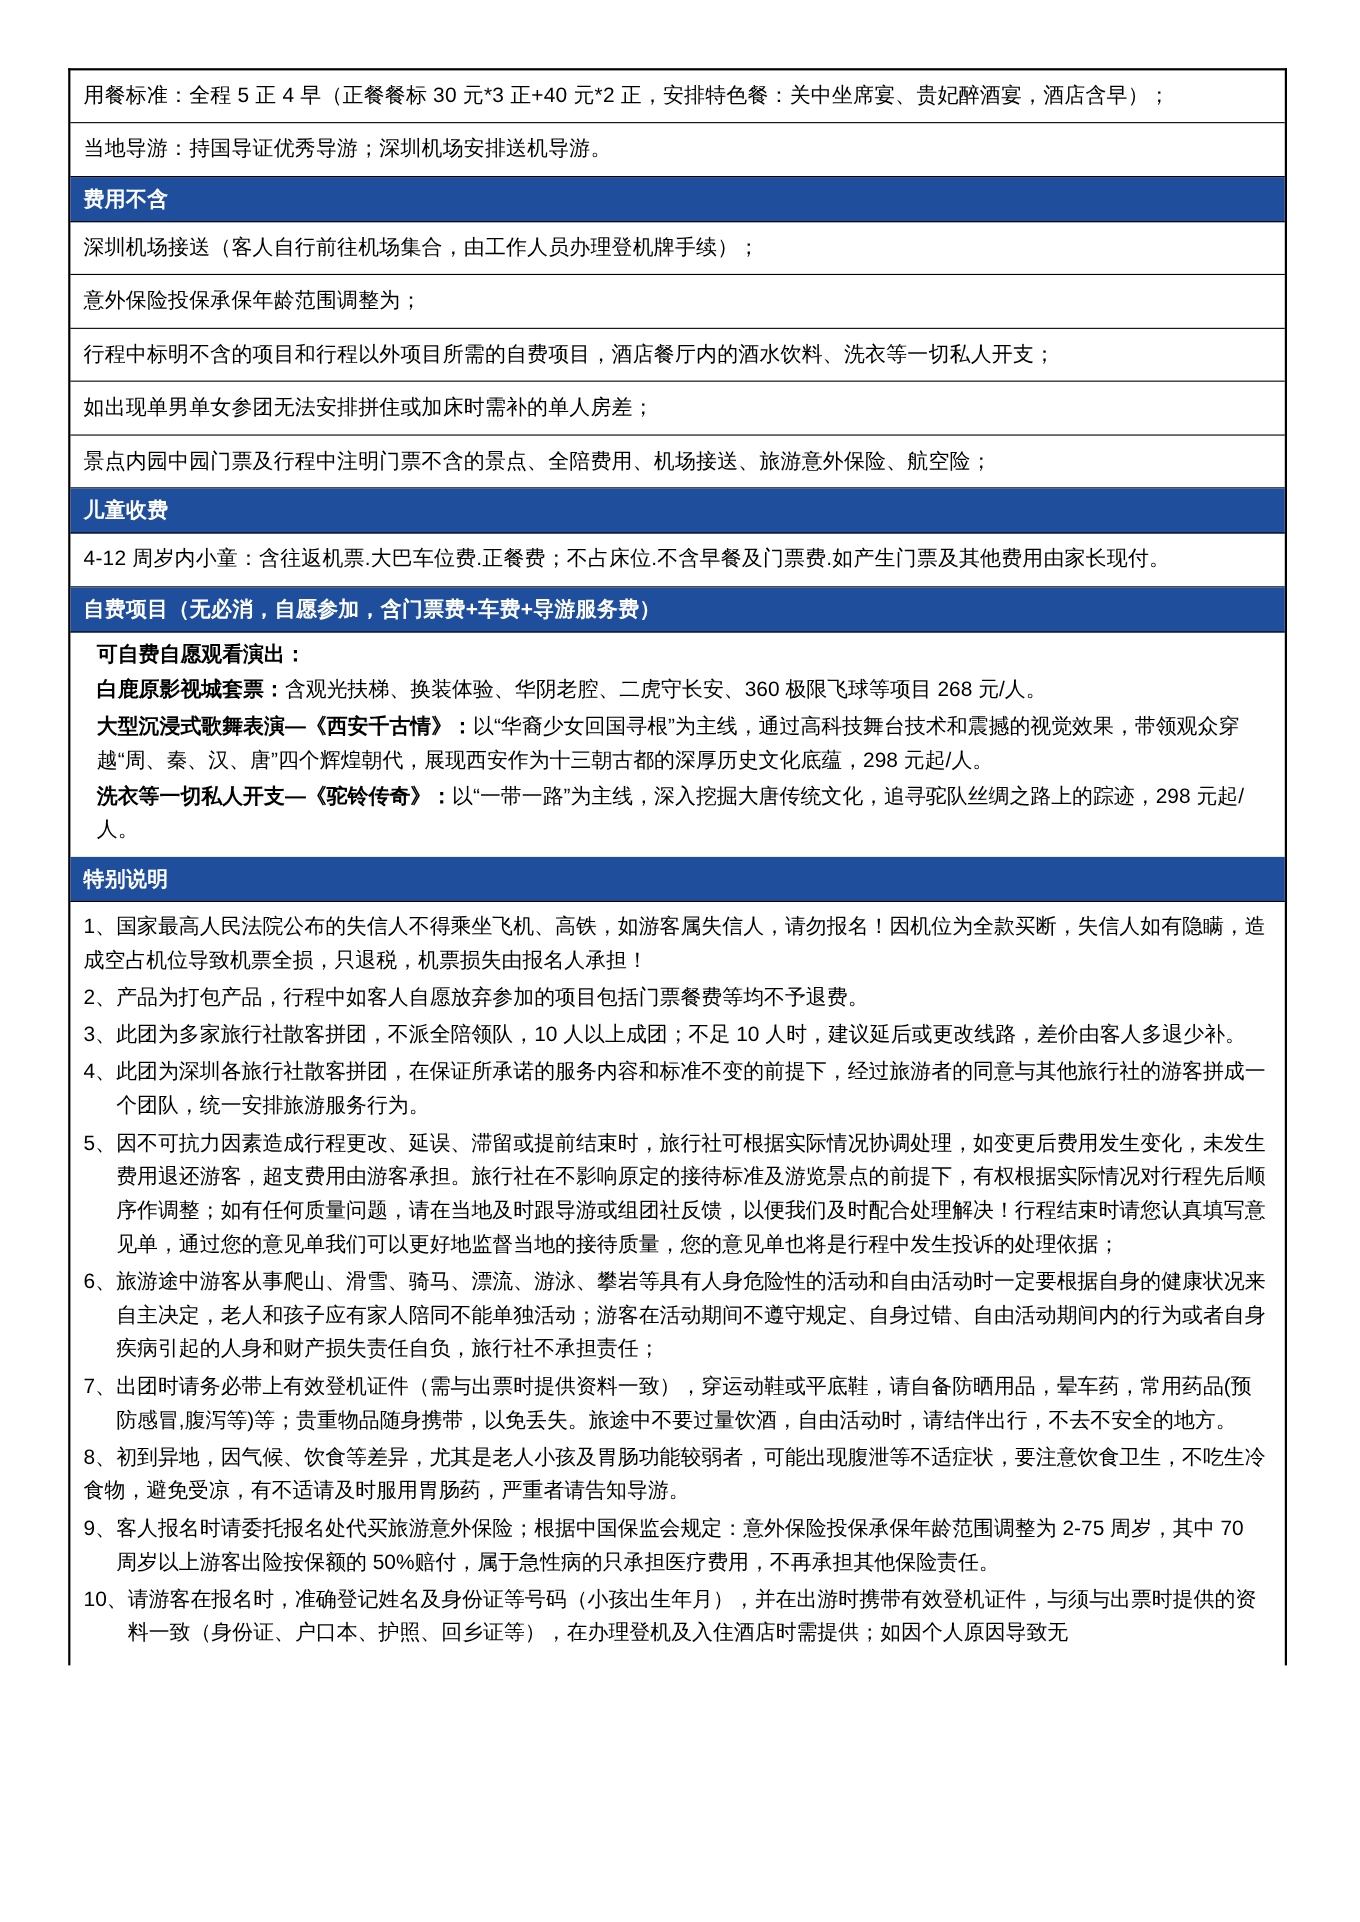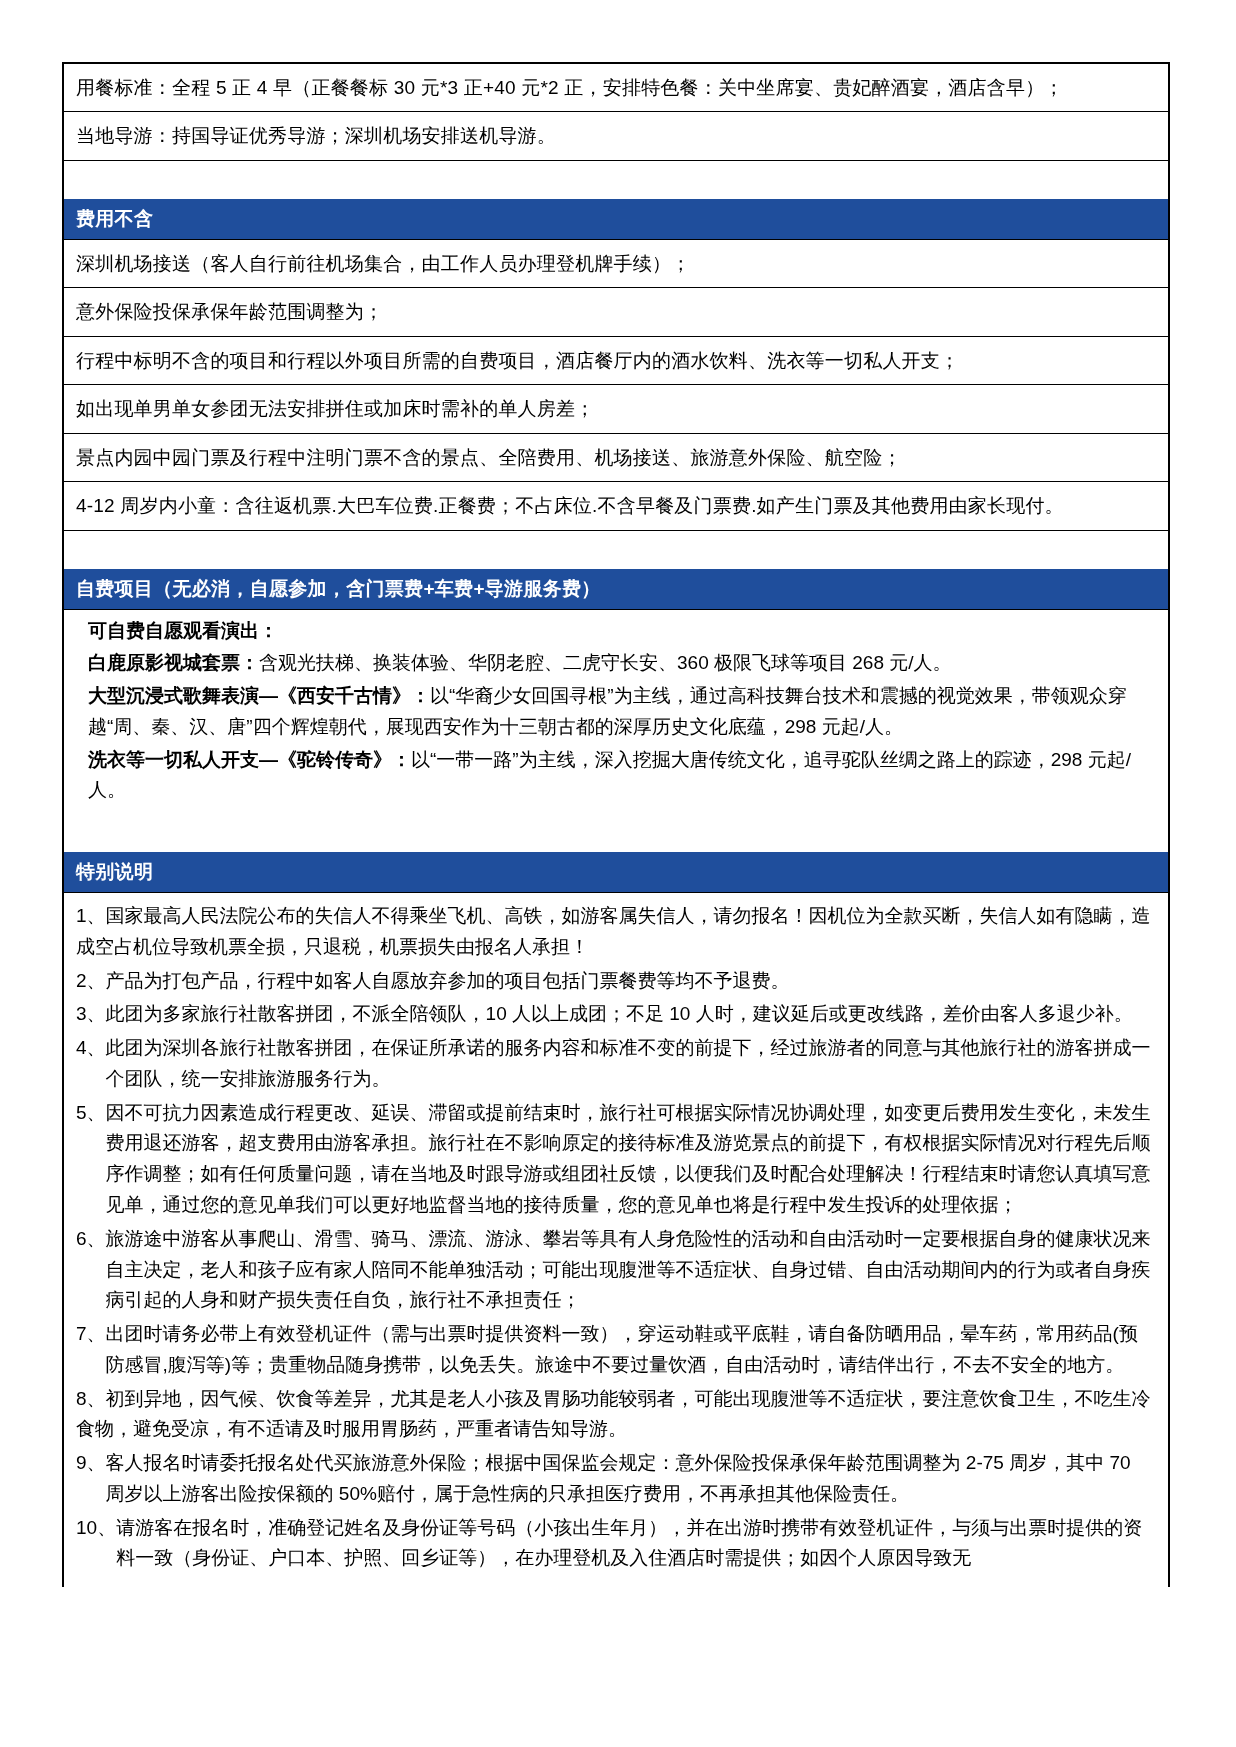--- a/index.html
+++ b/index.html
@@ -33,21 +33,20 @@
     letter-spacing: 0.2px;
   }
   .hdr {
     background: #1f4e9c;
     color: #ffffff;
     font-weight: bold;
     padding: 7px 10px 7px 12px;
     font-size: 19px;
     border-bottom: 1px solid #000;
     letter-spacing: 0.3px;
-    margin-top: 38px;
   }
   .blk {
     padding: 6px 12px 6px 12px;
     font-size: 19px;
     line-height: 1.62;
   }
   .b {
     font-weight: bold;
   }
   .para {
@@ -85,20 +84,21 @@
     <div class="row">用餐标准：全程 5 正 4 早（正餐餐标 30 元*3 正+40 元*2 正，安排特色餐：关中坐席宴、贵妃醉酒宴，酒店含早）；</div>
     <div class="row">当地导游：持国导证优秀导游；深圳机场安排送机导游。</div>
 
     <div class="hdr">费用不含</div>
     <div class="row">深圳机场接送（客人自行前往机场集合，由工作人员办理登机牌手续）；</div>
     <div class="row">意外保险投保承保年龄范围调整为；</div>
     <div class="row">行程中标明不含的项目和行程以外项目所需的自费项目，酒店餐厅内的酒水饮料、洗衣等一切私人开支；</div>
     <div class="row">如出现单男单女参团无法安排拼住或加床时需补的单人房差；</div>
     <div class="row">景点内园中园门票及行程中注明门票不含的景点、全陪费用、机场接送、旅游意外保险、航空险；</div>
 
+    <div class="hdr">儿童收费</div>
     <div class="row">4-12 周岁内小童：含往返机票.大巴车位费.正餐费；不占床位.不含早餐及门票费.如产生门票及其他费用由家长现付。</div>
 
     <div class="hdr">自费项目（无必消，自愿参加，含门票费+车费+导游服务费）</div>
     <div class="blk">
       <div class="para b">可自费自愿观看演出：</div>
       <div class="para">
         <span class="b">白鹿原影视城套票</span><span class="b">：</span><span>含观光扶梯、换装体验、华阴老腔、二虎守长安、360 极限飞球等项目 268 元/人。</span>
       </div>
       <div class="para">
         <span class="b">大型沉浸式歌舞表演—《西安千古情》</span><span class="b">：</span><span>以“华裔少女回国寻根”为主线，通过高科技舞台技术和震撼的视觉效果，带领观众穿越“周、秦、汉、唐”四个辉煌朝代，展现西安作为十三朝古都的深厚历史文化底蕴，298 元起/人。</span>
@@ -128,21 +128,21 @@
           <span class="txt">此团为深圳各旅行社散客拼团，在保证所承诺的服务内容和标准不变的前提下，经过旅游者的同意与其他旅行社的游客拼成一个团队，统一安排旅游服务行为。</span>
       </div>
 
       <div class="note hang">
         <span class="num">5、</span>
           <span class="txt">因不可抗力因素造成行程更改、延误、滞留或提前结束时，旅行社可根据实际情况协调处理，如变更后费用发生变化，未发生费用退还游客，超支费用由游客承担。旅行社在不影响原定的接待标准及游览景点的前提下，有权根据实际情况对行程先后顺序作调整；如有任何质量问题，请在当地及时跟导游或组团社反馈，以便我们及时配合处理解决！行程结束时请您认真填写意见单，通过您的意见单我们可以更好地监督当地的接待质量，您的意见单也将是行程中发生投诉的处理依据；</span>
       </div>
 
       <div class="note hang">
         <span class="num">6、</span>
-          <span class="txt">旅游途中游客从事爬山、滑雪、骑马、漂流、游泳、攀岩等具有人身危险性的活动和自由活动时一定要根据自身的健康状况来自主决定，老人和孩子应有家人陪同不能单独活动；可能出现腹泄等不适症状、自身过错、自由活动期间内的行为或者自身疾病引起的人身和财产损失责任自负，旅行社不承担责任；</span>
+          <span class="txt">旅游途中游客从事爬山、滑雪、骑马、漂流、游泳、攀岩等具有人身危险性的活动和自由活动时一定要根据自身的健康状况来自主决定，老人和孩子应有家人陪同不能单独活动；游客在活动期间不遵守规定、自身过错、自由活动期间内的行为或者自身疾病引起的人身和财产损失责任自负，旅行社不承担责任；</span>
       </div>
 
       <div class="note hang">
         <span class="num">7、</span>
           <span class="txt">出团时请务必带上有效登机证件（需与出票时提供资料一致），穿运动鞋或平底鞋，请自备防晒用品，晕车药，常用药品(预防感冒,腹泻等)等；贵重物品随身携带，以免丢失。旅途中不要过量饮酒，自由活动时，请结伴出行，不去不安全的地方。</span>
       </div>
 
       <div class="note-flow">
         <span>8、</span><span>初到异地，因气候、饮食等差异，尤其是老人小孩及胃肠功能较弱者，可能出现腹泄等不适症状，要注意饮食卫生，不吃生冷食物，避免受凉，有不适请及时服用胃肠药，严重者请告知导游。</span>
       </div>

